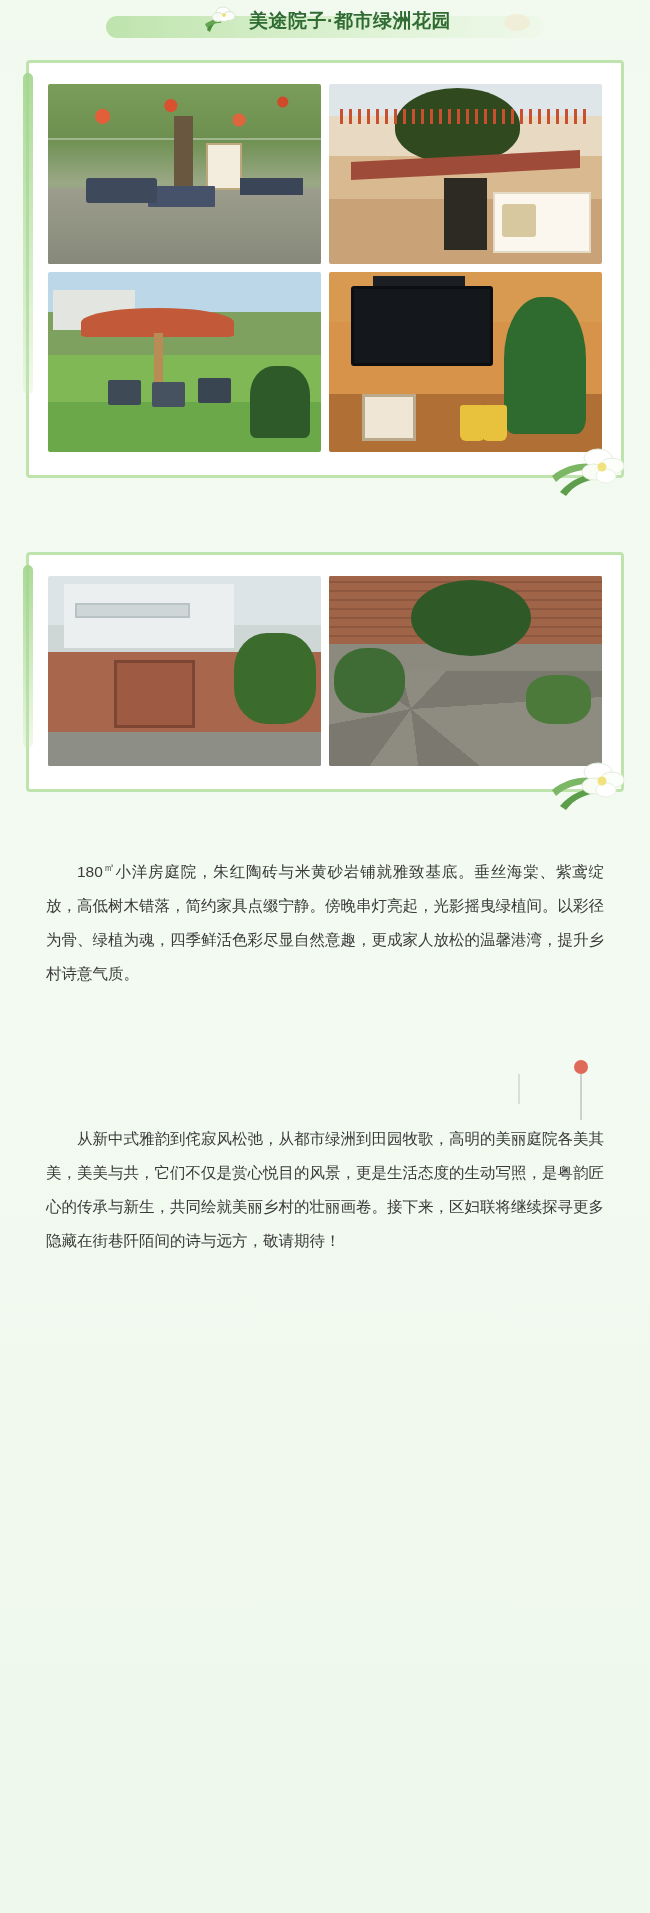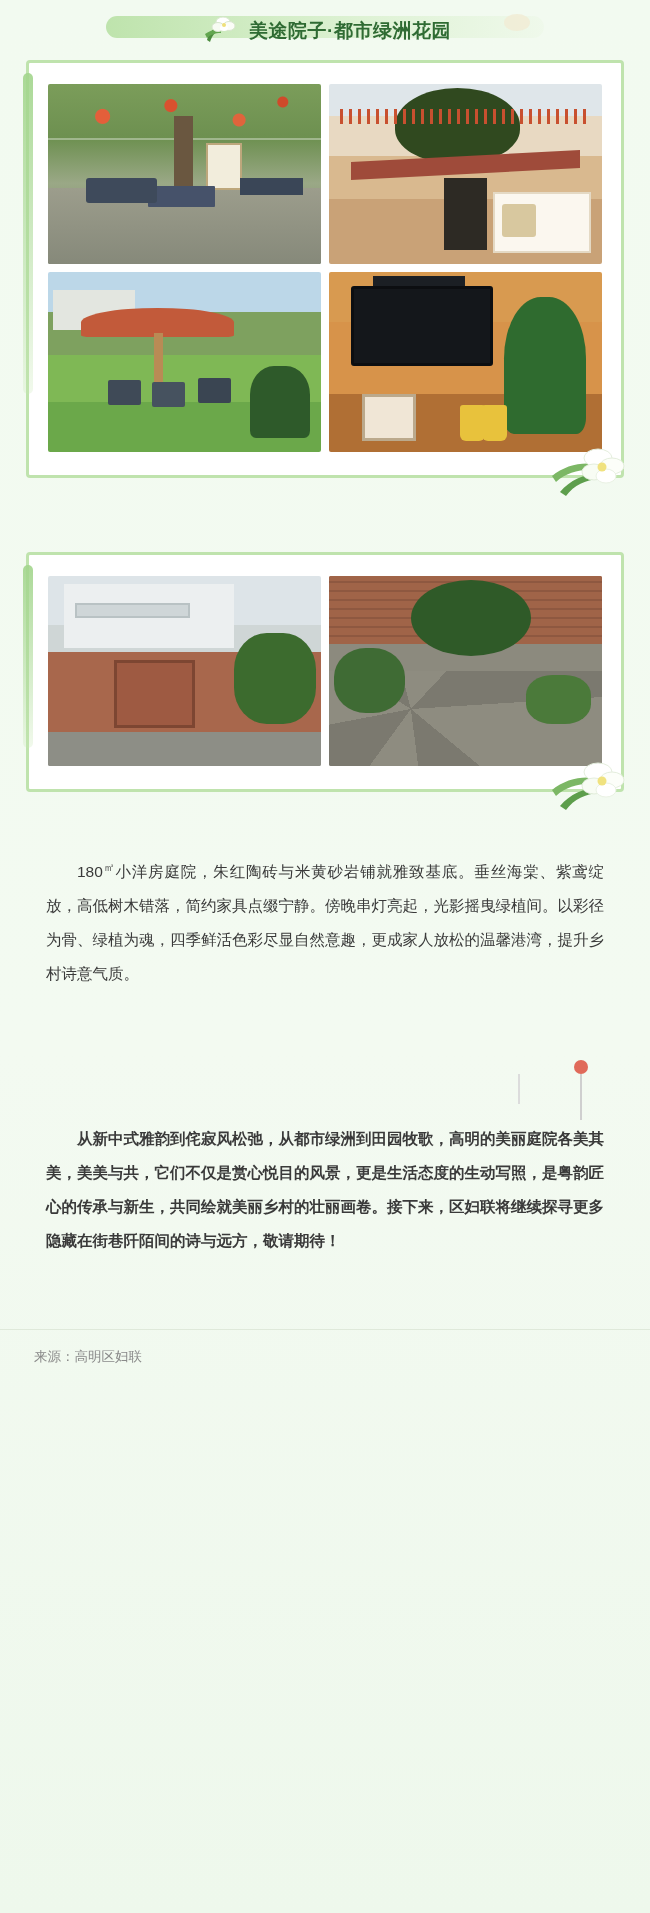--- a/index.html
+++ b/index.html
@@ -14,21 +14,21 @@
     width: 650px;
     min-height: 1913px;
     background: linear-gradient(180deg, #f2faf0 0%, #f3faf1 55%, #eef8ec 100%);
     overflow: hidden;
   }
 
   
   .section-head {
     position: relative;
     display: flex;
-    align-items: flex-end;
+    align-items: flex-start;
     justify-content: center;
     height: 52px;
     margin: 0 28px;
   }
   .head-band {
     position: absolute;
     left: 78px;
     right: 78px;
     top: 16px;
     height: 22px;
@@ -182,21 +182,20 @@
   }
   .para .sup { font-size: 11px; vertical-align: super; }
 
   .gap-lg { height: 66px; }
 
   
   .closing {
     position: relative;
     margin: 0 26px;
     padding: 28px 20px 10px 20px;
-    font-weight: bold;
   }
   .pin {
     position: absolute;
     right: 36px;
     top: -18px;
     width: 14px; height: 14px;
     border-radius: 50%;
     background: #e06a5a;
   }
   .pin-line {
@@ -339,17 +338,14 @@
 
   <div class="gap-lg"></div>
 
   <div class="closing">
     <span class="pin"></span>
     <span class="pin-line"></span>
     <span class="pin-line2"></span>
     <p class="para">从新中式雅韵到侘寂风松弛，从都市绿洲到田园牧歌，高明的美丽庭院各美其美，美美与共，它们不仅是赏心悦目的风景，更是生活态度的生动写照，是粤韵匠心的传承与新生，共同绘就美丽乡村的壮丽画卷。接下来，区妇联将继续探寻更多隐藏在街巷阡陌间的诗与远方，敬请期待！</p>
   </div>
 
-  <div class="footer">
-    <div class="footer-text">来源：高明区妇联</div>
-  </div>
 
 </div>
 
 </body></html>

